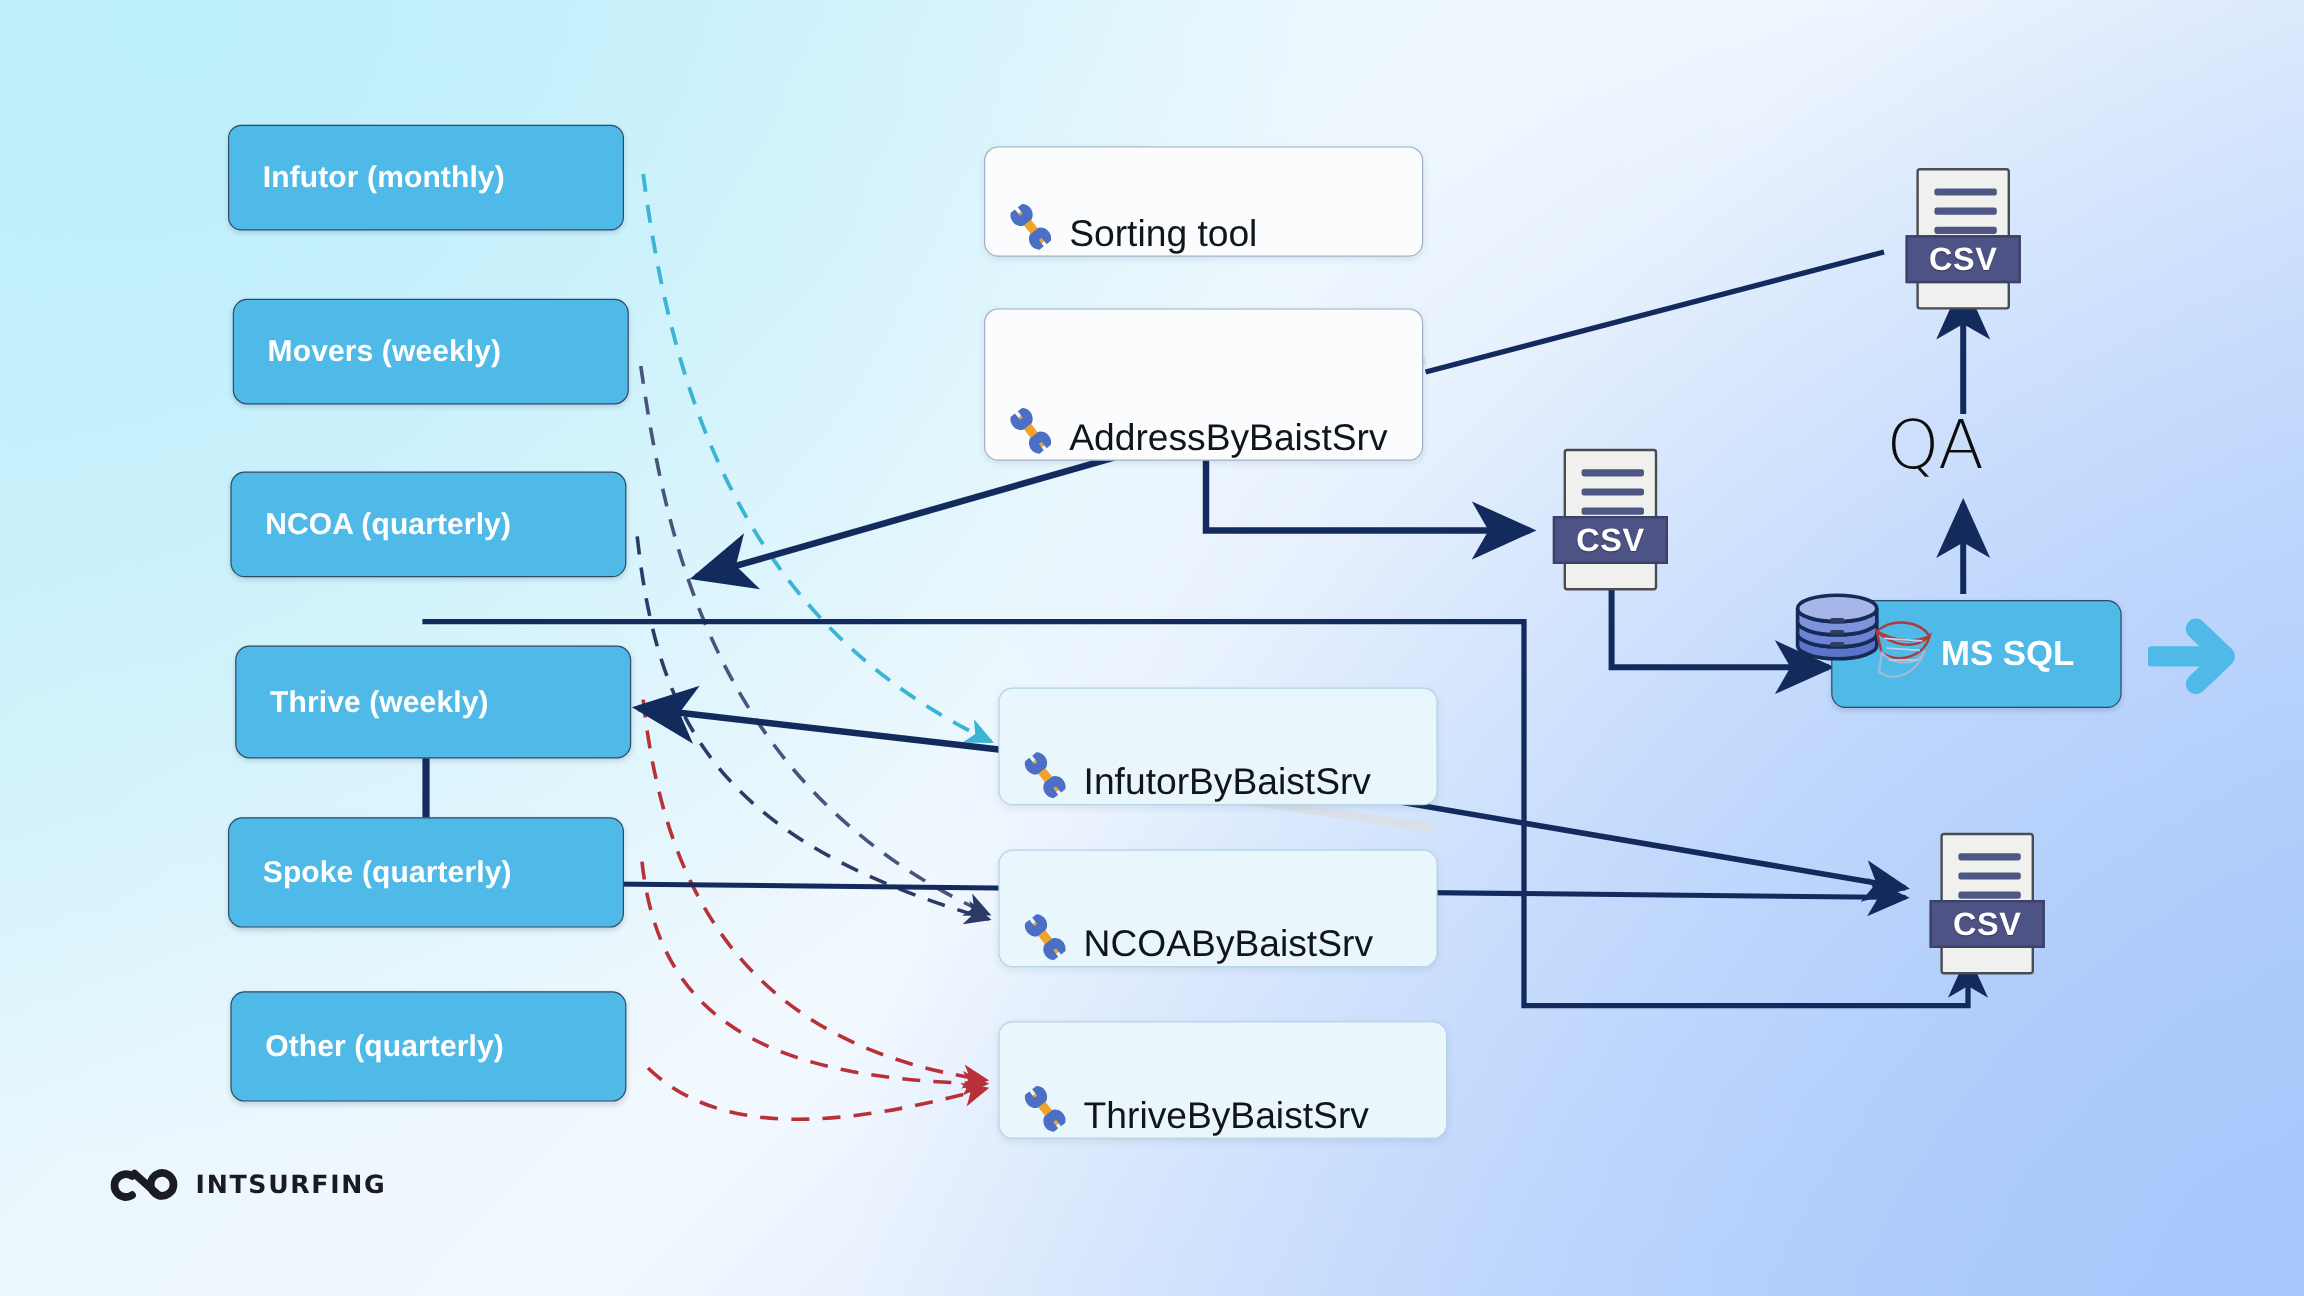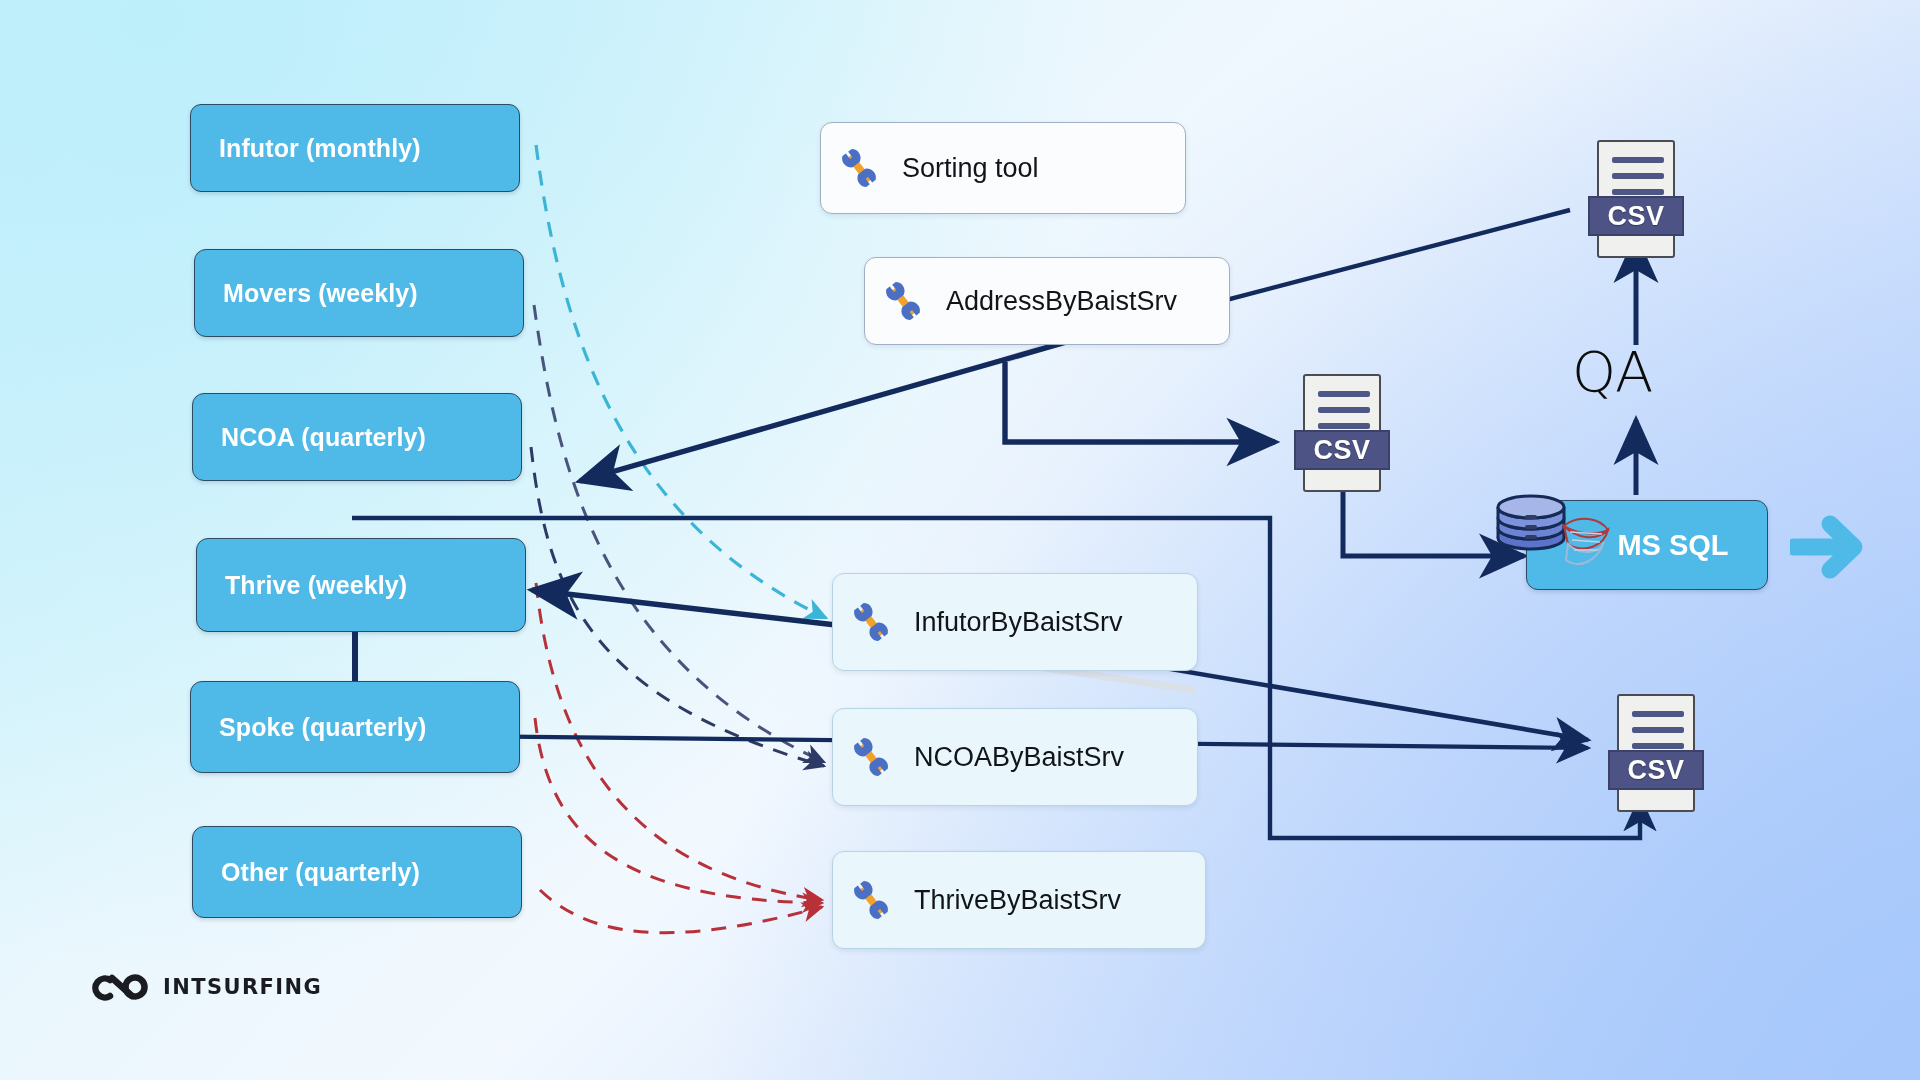--- a/index.html
+++ b/index.html
@@ -31,26 +31,25 @@
     font-size: 25px;
     letter-spacing: .1px;
     box-shadow: 0 2px 4px rgba(25,60,95,.18);
   }
 
   
   .tool-box {
     position: absolute;
     border: 1.3px solid #9fb0c2;
     border-radius: 12px;
-    display: flex; align-items: center;
+    display: flex; align-items: flex-end;
     padding-left: 14px;
-    font-size: 27px;
+    font-size: 31px;
     color: #111418;
     box-shadow: 0 2px 5px rgba(40,70,110,.10);
-    gap: 11px;
   }
   .tool-box.white { background: #fbfcfd; }
   .tool-box.tint  { background: #e9f6fc; border-color: #b7d4e4; }
   .tool-label { margin-left: 8px; white-space: nowrap; }
 
   
   .wrench { width: 48px; height: 48px; flex: 0 0 48px; display:block; }
 
   
   .csv {
@@ -188,21 +187,21 @@
     <svg class="wrench" viewBox="0 0 64 64">
       <g transform="rotate(-38 32 32)">
         <rect x="27" y="12" width="10" height="42" rx="3" fill="#f0a22a"></rect>
         <path d="M24 6 h6 v9 h4 V6 h6 a12 12 0 0 1 -2 20 h-12 a12 12 0 0 1 -2 -20 z" fill="#4a6fc4"></path>
         <path d="M24 58 h6 v-9 h4 v9 h6 a12 12 0 0 0 -2 -20 h-12 a12 12 0 0 0 -2 20 z" fill="#4a6fc4"></path>
       </g>
     </svg>
     <span class="tool-label">Sorting tool</span>
   </div>
 
-  <div class="tool-box white" style="left:820px; top:257px; width:366px; height:88px;margin-left:44px;">
+  <div class="tool-box white" style="left:820px; top:257px; width:366px; height:127px;">
     <svg class="wrench" viewBox="0 0 64 64">
       <g transform="rotate(-38 32 32)">
         <rect x="27" y="12" width="10" height="42" rx="3" fill="#f0a22a"></rect>
         <path d="M24 6 h6 v9 h4 V6 h6 a12 12 0 0 1 -2 20 h-12 a12 12 0 0 1 -2 -20 z" fill="#4a6fc4"></path>
         <path d="M24 58 h6 v-9 h4 v9 h6 a12 12 0 0 0 -2 -20 h-12 a12 12 0 0 0 -2 20 z" fill="#4a6fc4"></path>
       </g>
     </svg>
     <span class="tool-label">AddressByBaistSrv</span>
   </div>
 

